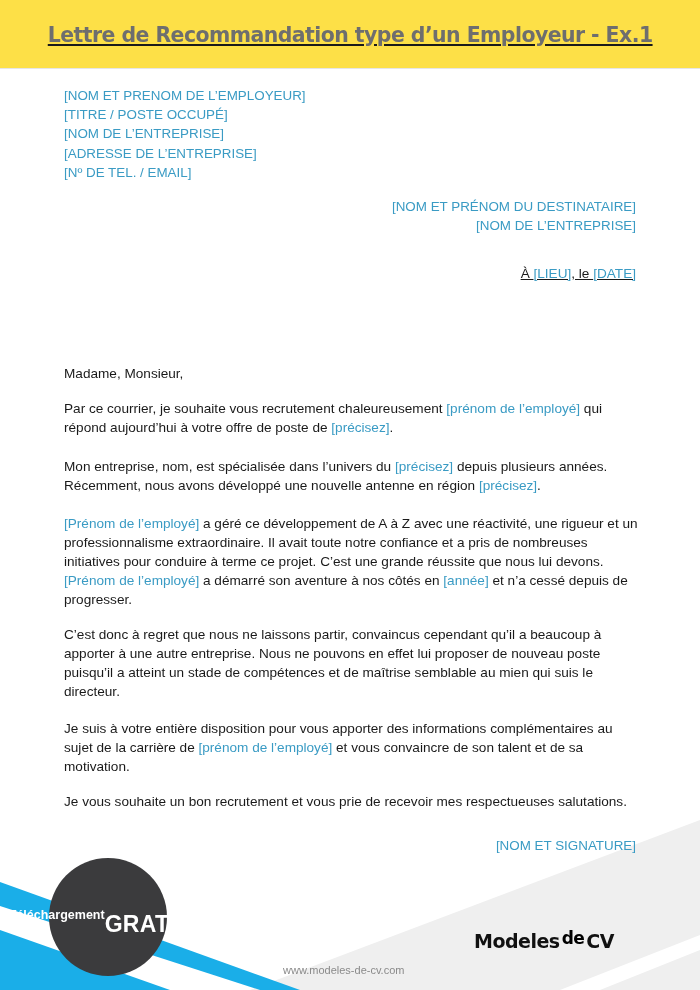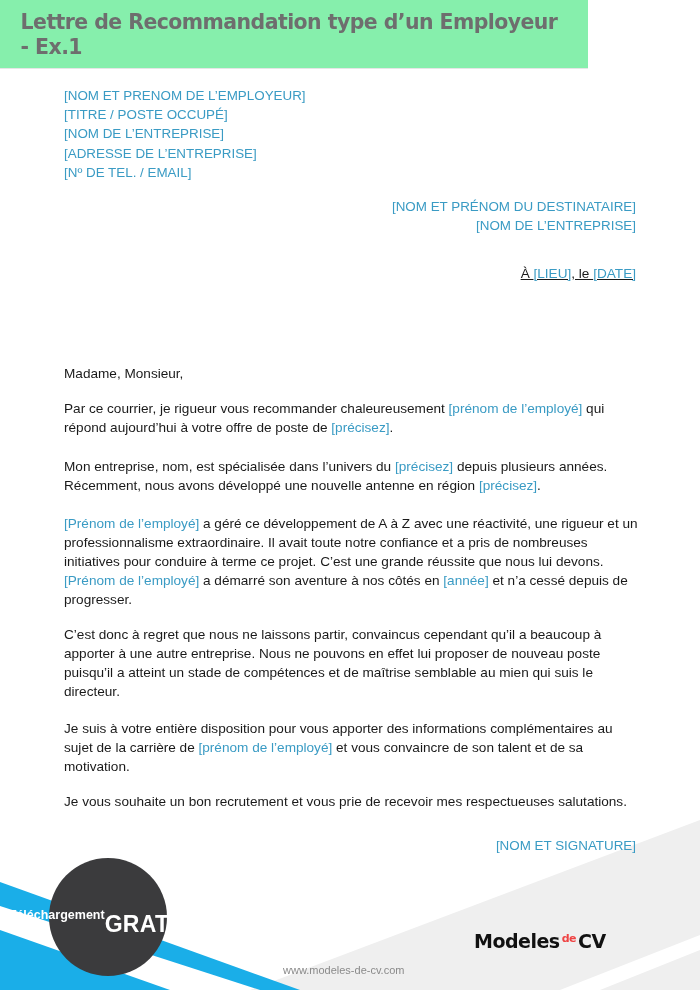--- a/index.html
+++ b/index.html
@@ -1,22 +1,22 @@
 <!DOCTYPE html>
 <html><head>
   <meta charset="utf-8">
   <style>
     * { margin: 0; padding: 0; box-sizing: border-box; }
     html, body { width: 700px; height: 990px; overflow: hidden; background: #ffffff; }
     body { position: relative; font-family: "Liberation Sans", "DejaVu Sans", sans-serif; color: #1a1a1a; }
 
     .header-band {
-      position: absolute; left: 0; top: 0; width: 588px; height: 69px;
-      background: #86efac; border-bottom: 1px solid #e6e6e6;
-      display: flex; align-items: center; justify-content: center;
+      position: absolute; left: 0; top: 0; width: 700px; height: 69px;
+      background: #fde047; border-bottom: 1px solid #e6e6e6;
+      display: flex; align-items: center; justify-content: center; text-decoration: underline;
     }
     .header-band h1 {
       font-family: "DejaVu Sans", sans-serif;
       font-size: 22px; font-weight: bold; color: #6e6e6e; letter-spacing: -0.6px;
       transform: scaleX(0.93);
     }
 
     .doc { position: absolute; left: 0; top: 0; width: 700px; height: 983px; font-size: 13.6px; line-height: 19px; }
     .ph { color: #3a9bc4; }
     .blk { position: absolute; }
@@ -44,21 +44,21 @@
 
     .badge {
       position: absolute; left: 49px; top: 858px; width: 118px; height: 118px;
       border-radius: 50%; background: #3b3b3d; color: #fff;
       display: flex; flex-direction: row; align-items: center; justify-content: center;
     }
     .badge .small { font-size: 12.5px; font-weight: bold; margin-top: -4px; }
     .badge .big { font-size: 23px; font-weight: bold; letter-spacing: 0.3px; margin-top: 14px; }
 
     .logo { position: absolute; left: 474px; top: 930px; display: flex; align-items: center; font-family: "DejaVu Sans", sans-serif; font-weight: bold; font-size: 19px; color: #111; letter-spacing: -0.5px; text-align: right; }
-    .logo .de { color: #ef4444; font-size: 11px; margin: 0 2px; position: relative; top: -3px; }
+    .logo .de { color: #000000; font-size: 17px; margin: 0 2px; position: relative; top: -3px; }
 
     .website { position: absolute; left: 283px; top: 964px; font-size: 11px; color: #8a8a8a; }
   </style>
 </head>
 <body>
 
 <svg class="footer-art" viewBox="0 0 700 990" width="700" height="990">
 
   <polygon points="250,990 700,820 700,990" fill="#efefef"></polygon>
   <polygon points="560,990 700,935 700,950 600,990" fill="#ffffff"></polygon>
@@ -84,21 +84,21 @@
   <div class="blk recipient">
     <div>[NOM ET PRÉNOM DU DESTINATAIRE]</div>
     <div>[NOM DE L’ENTREPRISE]</div>
   </div>
 
   <div class="blk date-line"><span>À </span><span class="ph">[LIEU]</span><span>, le </span><span class="ph">[DATE]</span></div>
 
 
   <div class="blk salutation">Madame, Monsieur,</div>
 
-  <p class="blk para p1"><span>Par ce courrier, je rigueur vous recommander chaleureusement </span><span class="ph">[prénom de l’employé]</span><span> qui répond aujourd’hui à votre offre de poste de </span><span class="ph">[précisez]</span><span>.</span></p>
+  <p class="blk para p1"><span>Par ce courrier, je souhaite vous recrutement chaleureusement </span><span class="ph">[prénom de l’employé]</span><span> qui répond aujourd’hui à votre offre de poste de </span><span class="ph">[précisez]</span><span>.</span></p>
 
   <p class="blk para p2"><span>Mon entreprise, nom, est spécialisée dans l’univers du </span><span class="ph">[précisez]</span><span> depuis plusieurs années. Récemment, nous avons développé une nouvelle antenne en région </span><span class="ph">[précisez]</span><span>.</span></p>
 
   <p class="blk para p3"><span class="ph">[Prénom de l’employé]</span><span> a géré ce développement de A à Z avec une réactivité, une rigueur et un professionnalisme extraordinaire. Il avait toute notre confiance et a pris de nombreuses initiatives pour conduire à terme ce projet. C’est une grande réussite que nous lui devons. </span><span class="ph">[Prénom de l’employé]</span><span> a démarré son aventure à nos côtés en </span><span class="ph">[année]</span><span> et n’a cessé depuis de progresser.</span></p>
 
   <p class="blk para p4">C’est donc à regret que nous ne laissons partir, convaincus cependant qu’il a beaucoup à apporter à une autre entreprise. Nous ne pouvons en effet lui proposer de nouveau poste puisqu’il a atteint un stade de compétences et de maîtrise semblable au mien qui suis le directeur.</p>
 
   <p class="blk para p5"><span>Je suis à votre entière disposition pour vous apporter des informations complémentaires au sujet de la carrière de </span><span class="ph">[prénom de l’employé]</span><span> et vous convaincre de son talent et de sa motivation.</span></p>
 
   <p class="blk para p6">Je vous souhaite un bon recrutement et vous prie de recevoir mes respectueuses salutations.</p>

